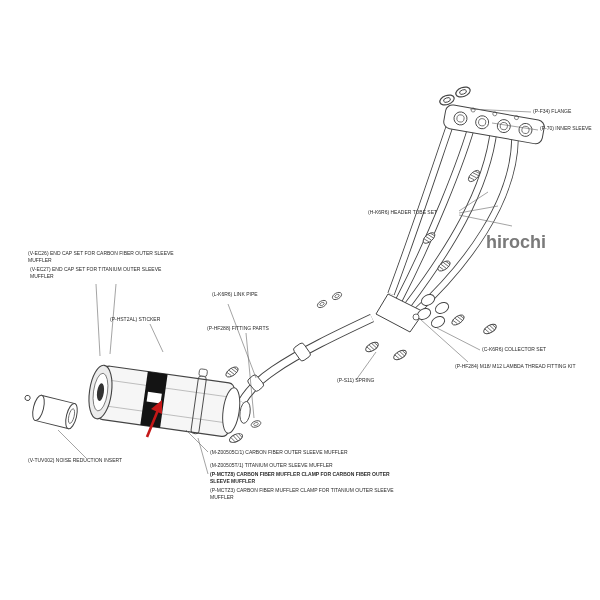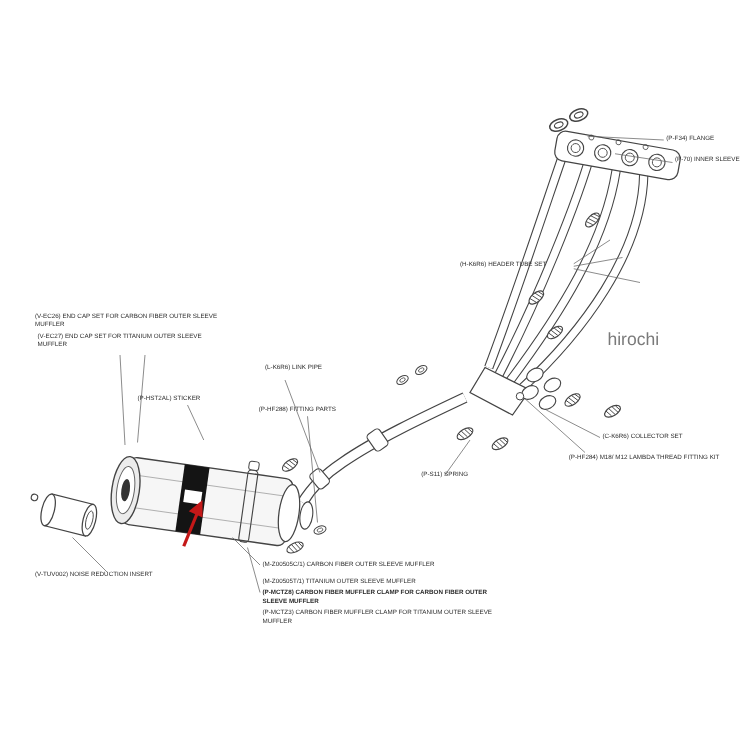--- a/index.html
+++ b/index.html
@@ -6,21 +6,21 @@
   .stage{
     position:relative;width:600px;height:600px;background:#ffffff;
     font-family:"Liberation Sans",sans-serif;overflow:hidden;
   }
   svg{position:absolute;left:0;top:0;}
   .lbl{
     position:absolute;font-size:5px;line-height:1.3;color:#2b2b2b;
     letter-spacing:0;white-space:normal;
   }
   .watermark{
-    position:absolute;left:486px;top:263px;font-size:14px;color:#7a7a7a;
+    position:absolute;left:486px;top:232px;font-size:18px;color:#7a7a7a;font-weight:bold;
   }
 </style>
 </head>
 <body>
 
 <div class="stage">
 
   <svg width="600" height="600" viewBox="0 0 600 600">
     <defs>
       <g id="spring">

